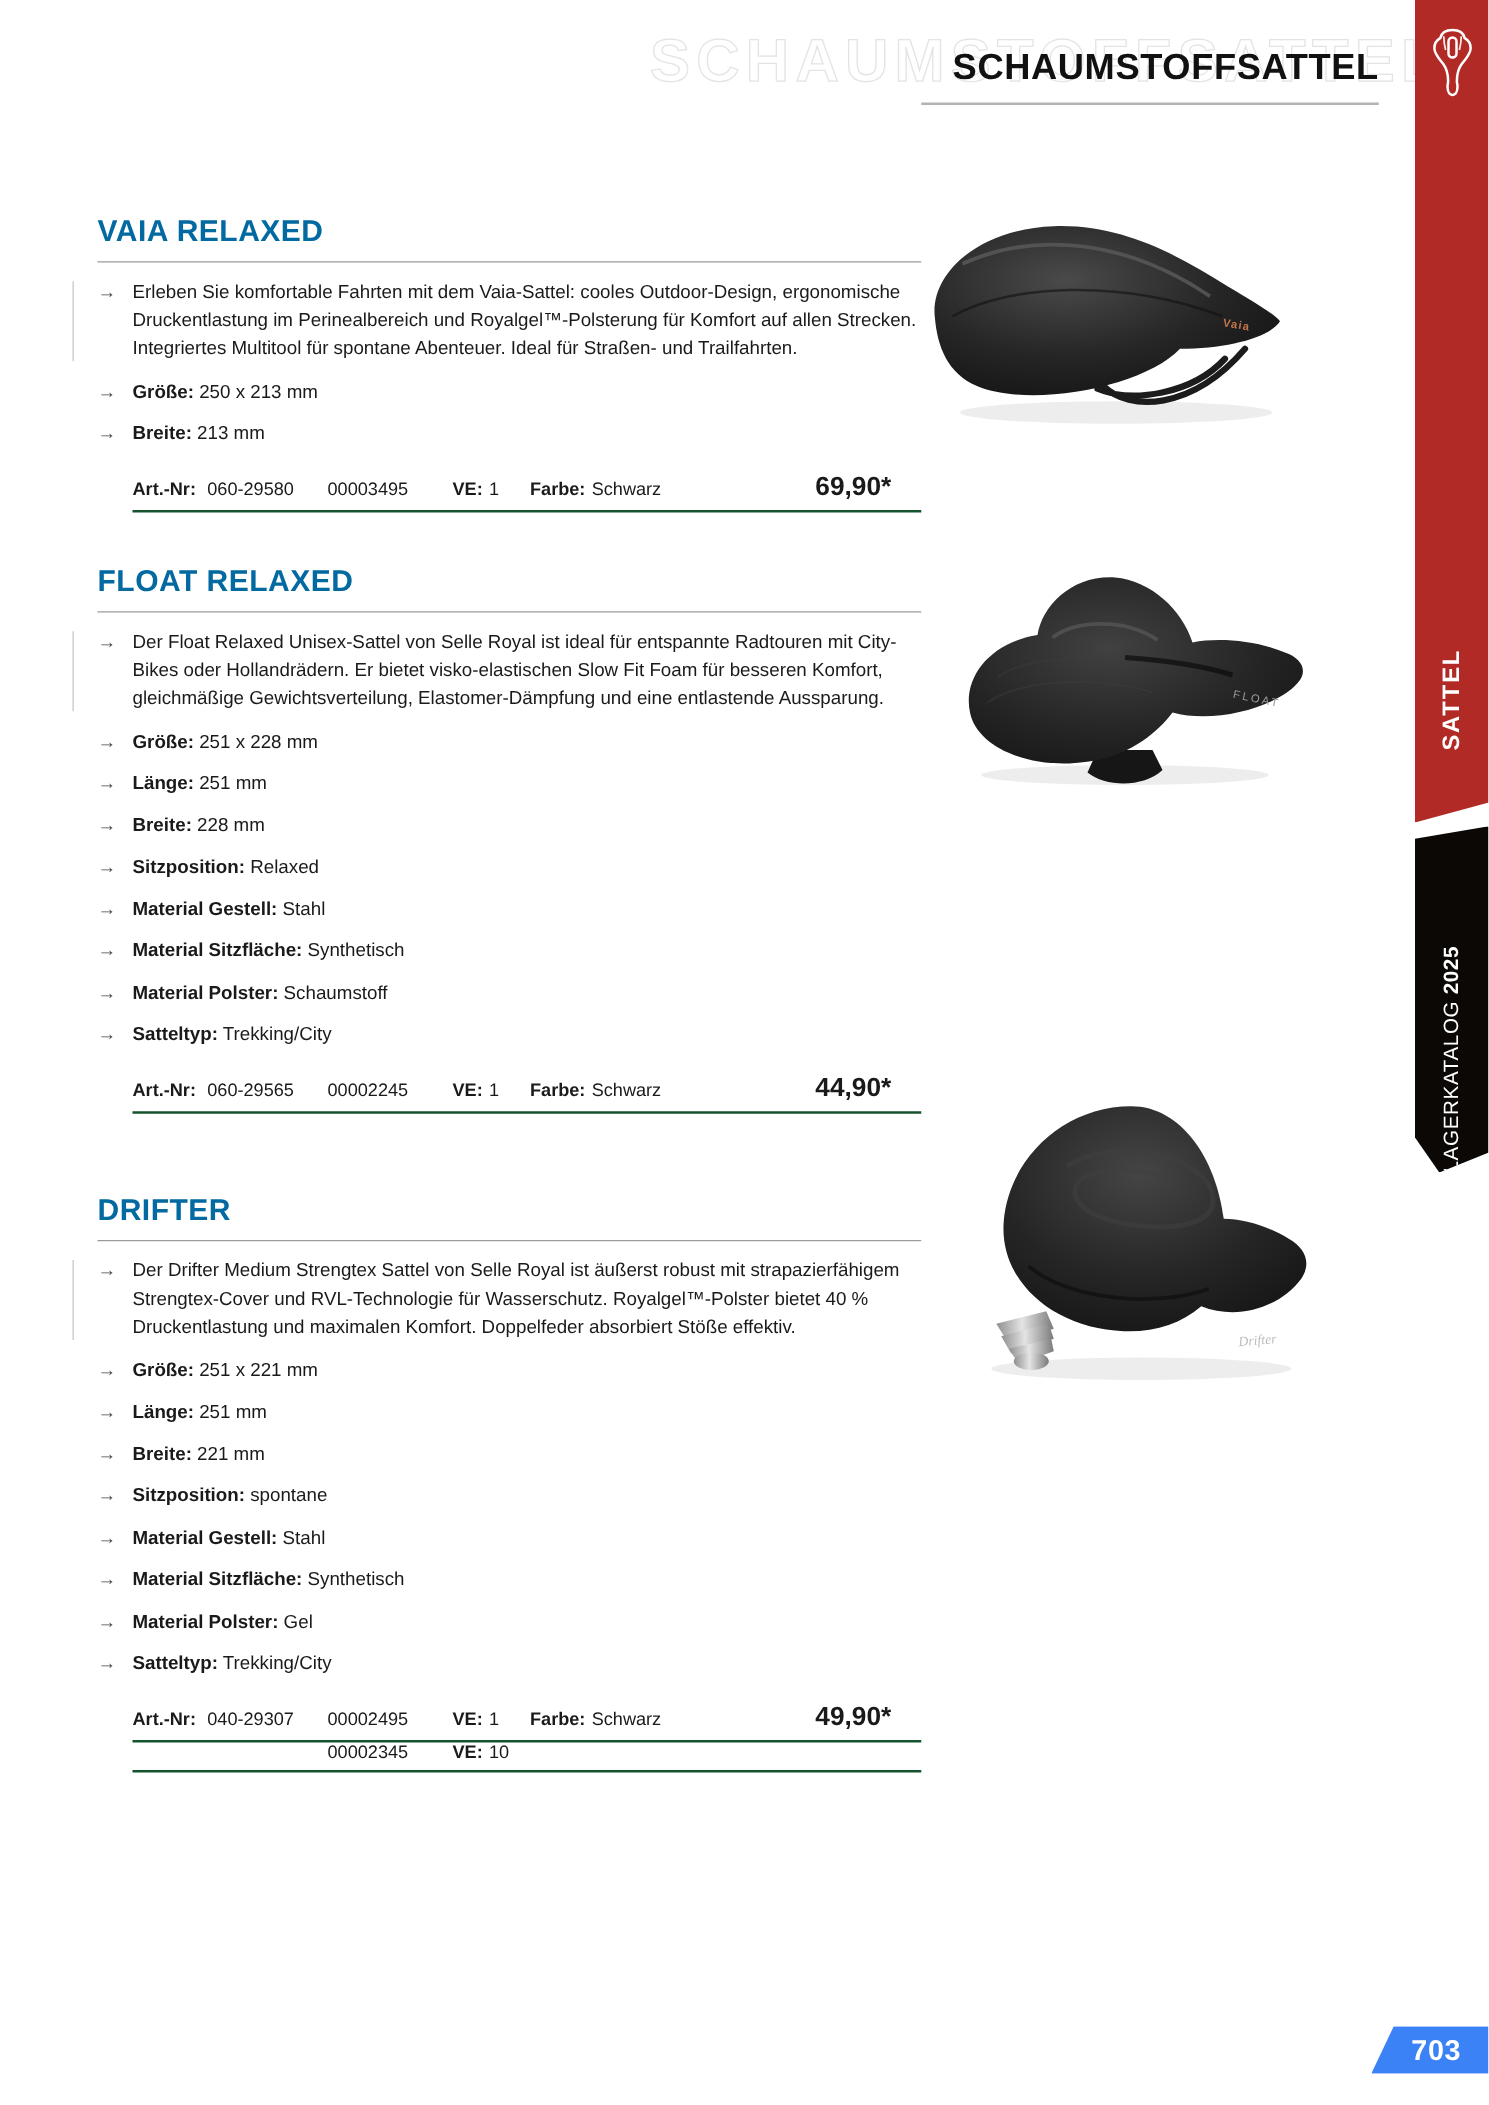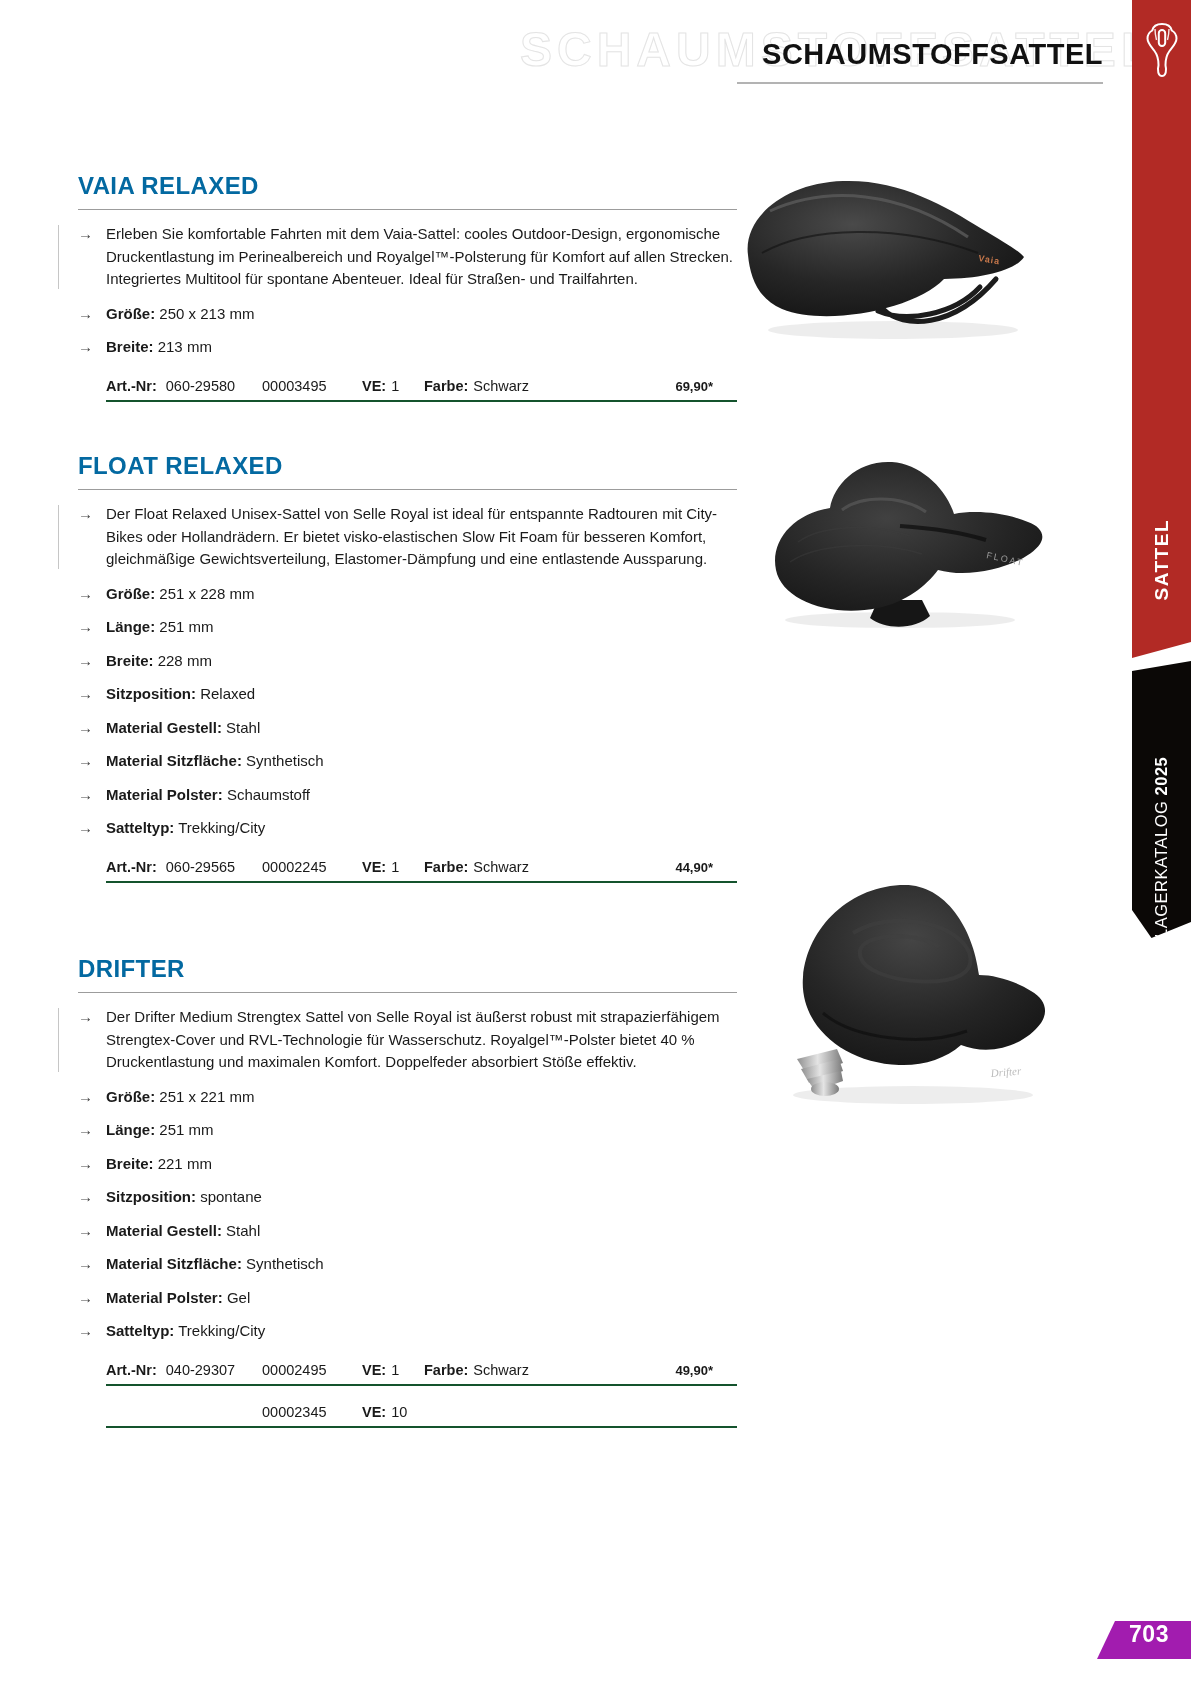--- a/index.html
+++ b/index.html
@@ -37,40 +37,40 @@
   .bullet{display:flex;font-size:15px;line-height:22.5px;}
   .bullet .arrow{flex:none;width:28px;color:#444;}
   .bullet p{margin:0;}
   .bullet.desc{position:relative;margin-bottom:12px;}
   .bullet.desc::before{content:"";position:absolute;left:-20px;top:2px;bottom:2px;width:1px;background:#c6c6c6;}
   .specs .bullet{margin-bottom:11px;}
   .spec-label{font-weight:700;margin-top:23px;}
   .orders{margin-left:28px;margin-top:16px;}
   .order-row{display:flex;align-items:baseline;font-size:14.5px;padding:3px 0 6px 0;
         border-bottom:2px solid #14532d;}
-  .order-row + .order-row{padding-top:18px;justify-content:space-between;}
+  .order-row + .order-row{padding-top:0;justify-content:space-between;}
   .order-row .lbl{font-weight:700;padding-right:5px;}
   .cell.art{flex:none;width:156px;}
   .cell.id{flex:none;width:100px;}
   .cell.ve{flex:none;width:62px;}
   .cell.farbe{flex:none;}
-  .order-row .price{margin-left:auto;font-weight:700;font-size:13px;padding-right:24px;}
+  .order-row .price{margin-left:auto;font-weight:700;font-size:21px;padding-right:24px;}
 
   
   .figure{position:absolute;}
   section.product:nth-of-type(1) .figure{left:650px;top:-15px;width:320px;height:190px;}
   section.product:nth-of-type(2) .figure{left:672px;top:-20px;width:300px;height:205px;}
   section.product:nth-of-type(3) .figure{left:675px;top:-92px;width:305px;height:248px;}
   .figure svg{display:block;width:100%;height:100%;}
 
   
   .footer-note{position:absolute;left:60px;top:1598px;margin:0;font-size:11.5px;color:#1a1a1a;}
-  .page-badge{position:absolute;right:0;top:1621px;width:94px;height:38px;background:#a21caf;
+  .page-badge{position:absolute;right:0;top:1621px;width:94px;height:38px;background:#3b82f6;
         clip-path:polygon(18px 0,100% 0,100% 100%,0 100%);
-        display:flex;align-items:flex-start;justify-content:center;}
+        display:flex;align-items:center;justify-content:center;}
   .page-badge span{color:#fff;font-size:23px;font-weight:700;padding-left:10px;letter-spacing:.5px;}
 </style>
 </head>
 <body>
 
 <div class="page">
 
   <div class="ghost-title">SCHAUMSTOFFSATTEL</div>
   <h1 class="page-title">SCHAUMSTOFFSATTEL</h1>
   <div class="title-rule"></div>

